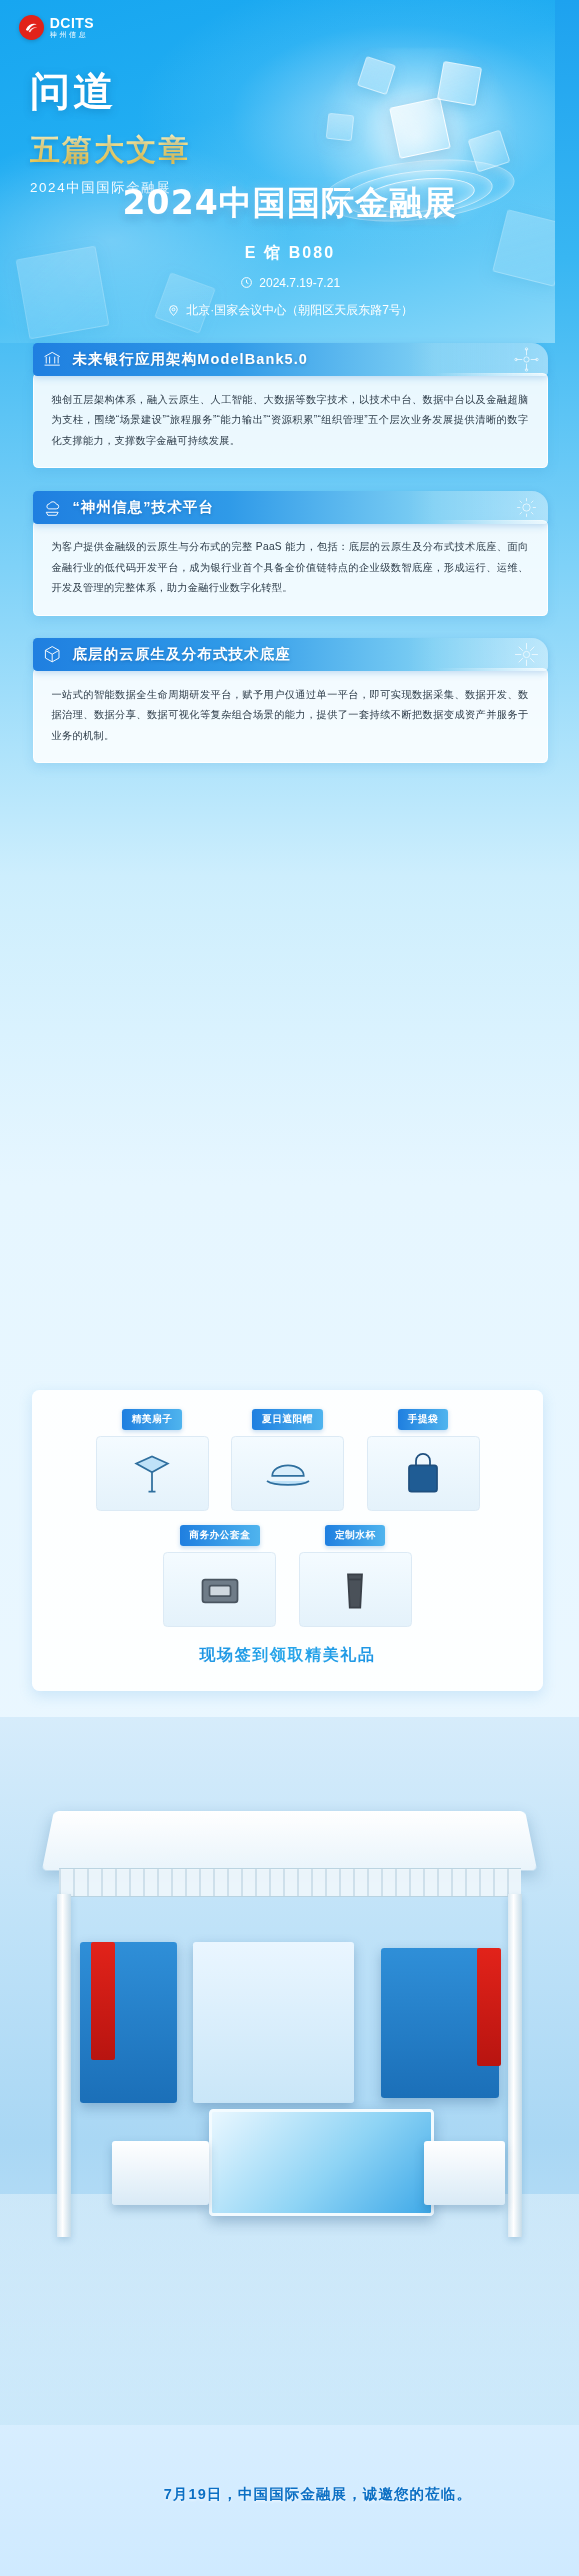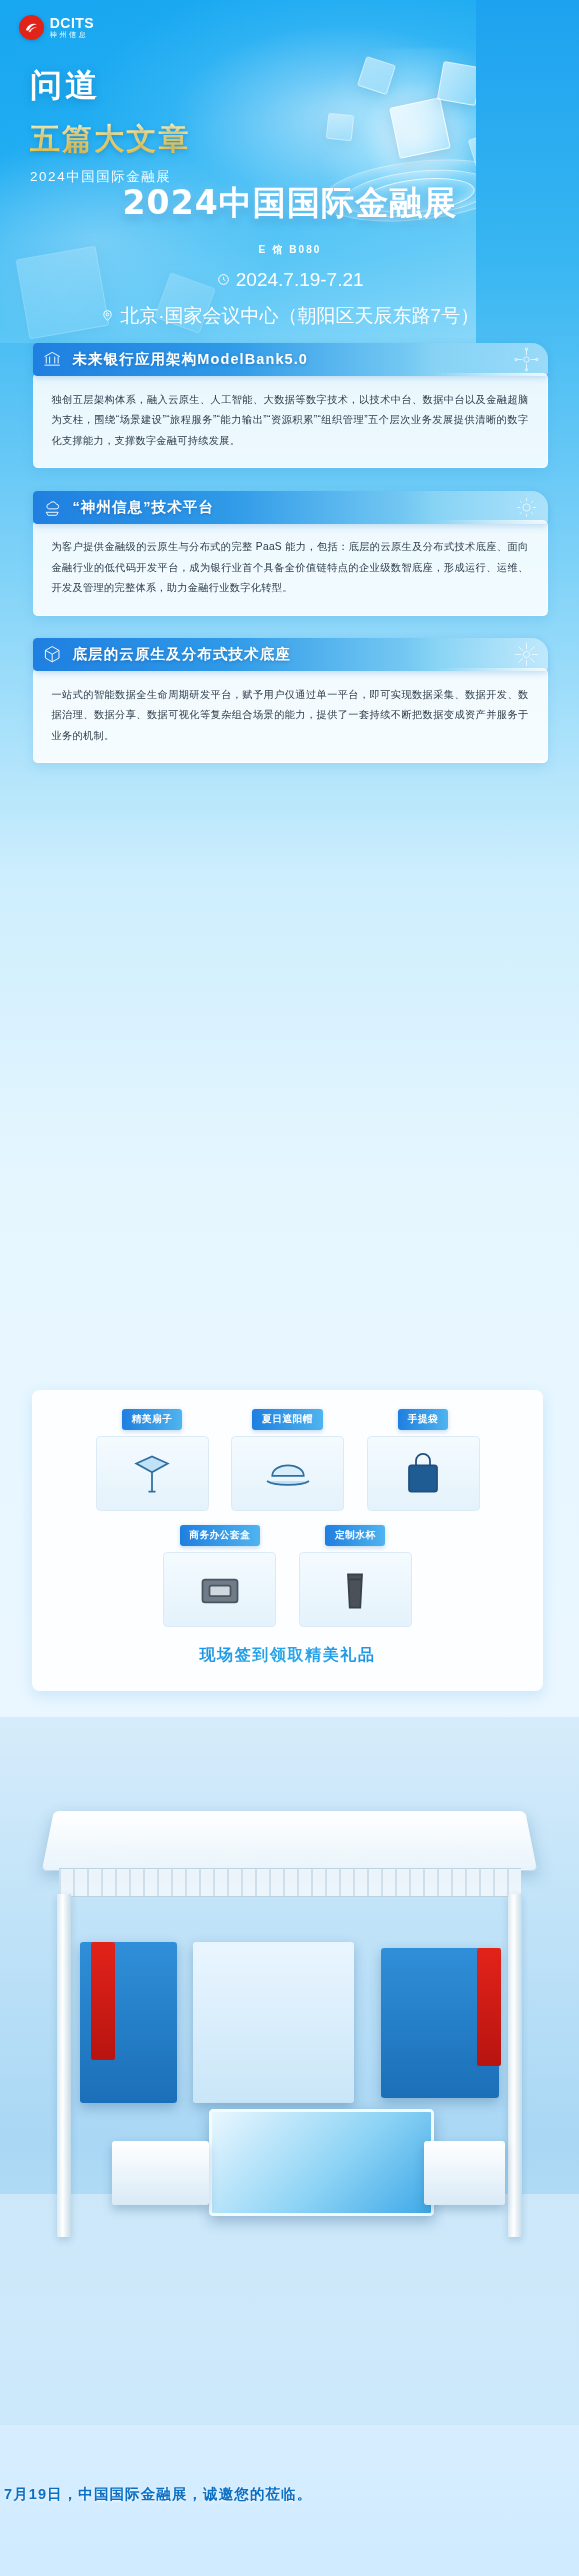--- a/index.html
+++ b/index.html
@@ -12,21 +12,21 @@
     position: relative;
     width: 580px;
     height: 2576px;
     overflow: hidden;
     background: linear-gradient(180deg,#1da2ef 0%, #38b6f2 10%, #7fd2f8 22%, #cdeefd 34%, #e6f6ff 46%, #eaf7ff 70%, #e3f3ff 86%, #cfeaff 100%);
   }
 
   
   .hero {
     position: relative;
-    width: 476px;
+    width: 555px;
     height: 343px;
     background:
       radial-gradient(ellipse 376px 204px at 72% 34%, rgba(255,255,255,.55) 0%, rgba(140,220,255,.15) 45%, rgba(0,0,0,0) 70%),
       radial-gradient(ellipse 279px 161px at 20% 70%, rgba(255,255,255,.28) 0%, rgba(0,0,0,0) 65%),
       linear-gradient(165deg, #17a6f0 0%, #21adf2 35%, #4fc2f5 65%, #8ad8f9 100%);
     overflow: hidden;
   }
   .hero-glow {
     position: absolute; left: 301px; top: 48px; width: 231px; height: 177px;
     background: radial-gradient(circle at 50% 50%, rgba(255,255,255,.75) 0%, rgba(180,235,255,.35) 38%, rgba(255,255,255,0) 70%);
@@ -68,42 +68,42 @@
     display: flex; align-items: center; justify-content: center;
     box-shadow: 0 1.1px 4.3px rgba(0,0,0,.18);
   }
   .logo-mark svg { width: 15px; height: 15px; }
   .logo-text { line-height: 1.05; color: #fff; }
   .logo-text .en { font-size: 14px; font-weight: bold; letter-spacing: 0.5px; }
   .logo-text .cn { font-size: 7px; letter-spacing: 2.7px; margin-top: 1.6px; }
 
   .hero-title-block { position: absolute; left: 30px; top: 64px; }
   .ht-1 {
-    font-size: 32px; font-weight: bold; color: #ffffff; letter-spacing: 3.2px;
+    font-size: 40px; font-weight: bold; color: #ffffff; letter-spacing: 3.2px;
     text-shadow: 0 2.1px 8.6px rgba(0,80,140,.35);
     font-family: "DejaVu Sans", "Liberation Sans", sans-serif;
   }
   .ht-2 {
     font-size: 30px; font-weight: bold; letter-spacing: 2.1px; margin-top: 11px;
     background: linear-gradient(180deg,#fff8d0 0%,#ffe37a 45%,#ffc93a 100%);
     -webkit-background-clip: text; background-clip: text; color: transparent;
     text-shadow: 0 1.6px 5.4px rgba(0,60,110,.25);
   }
   .ht-3 { font-size: 13.4px; color: #ffffff; letter-spacing: 1.6px; margin-top: 7.5px; opacity: .96; }
 
   .main-title {
     position: absolute; left: 0; top: 181px; width: 580px; text-align: center;
     font-size: 33px; font-weight: bold; letter-spacing: 1.1px; color: #ffffff;
     text-shadow: 0 0 9.7px rgba(130,215,255,.9), 0 3.2px 9.7px rgba(0,70,130,.35);
     font-family: "DejaVu Sans", "Liberation Sans", sans-serif;
   }
 
   .meta { position: absolute; left: 0; top: 243px; width: 580px; text-align: center; color: #ffffff; }
-  .meta .booth { font-size: 10px; letter-spacing: 2.1px; font-weight: bold; }
-  .meta .row { margin-top: 11.8px; font-size: 19px; display: flex; align-items: center; justify-content: center; gap: 5.4px; }
+  .meta .booth { font-size: 16px; letter-spacing: 2.1px; font-weight: bold; }
+  .meta .row { margin-top: 11.8px; font-size: 12px; display: flex; align-items: center; justify-content: center; gap: 5.4px; }
   .meta .row .ic { width: 14px; height: 14px; display: inline-flex; align-items: center; justify-content: center; }
   .meta .row .ic svg { width: 13px; height: 13px; }
 
   
   .cards { position: absolute; left: 0; top: 343px; width: 580px; }
   .card { position: relative; width: 515px; margin: 0 auto 22.5px auto; }
   .card-head {
     position: relative; height: 33px;
     background: linear-gradient(90deg,#1f7fe0 0%, #2f9ae8 38%, #7fd0f4 78%, rgba(190,232,252,.2) 100%);
     border-radius: 4.3px 16px 4.3px 4.3px;
@@ -224,22 +224,22 @@
   .banner-v.b2 { left: 429px; top: 140px; }
   .desk {
     position: absolute; left: 64px; top: 333px; width: 97px; height: 64px;
     background: linear-gradient(180deg,#ffffff,#d9eaf6); border-radius: 3.2px;
     box-shadow: 0 4.3px 9.7px rgba(20,70,120,.25);
   }
   .desk2 { left: 376px; width: 81px; }
 
   
   .footer {
-    position: absolute; left: 4px; top: 2469px; width: 460px; height: 107px;
-    display: flex; align-items: flex-start; justify-content: flex-start;
+    position: absolute; left: 12px; top: 2469px; width: 460px; height: 107px;
+    display: flex; align-items: flex-start; justify-content: flex-end;
     padding-top: 16px;
   }
   .footer-text {
     font-size: 14.5px; letter-spacing: 1.1px; font-weight: bold;
     color: #0b6fc4;
     text-shadow: 0 1.1px 3.2px rgba(255,255,255,.8);
   }
 </style>
 </head>
 <body>

